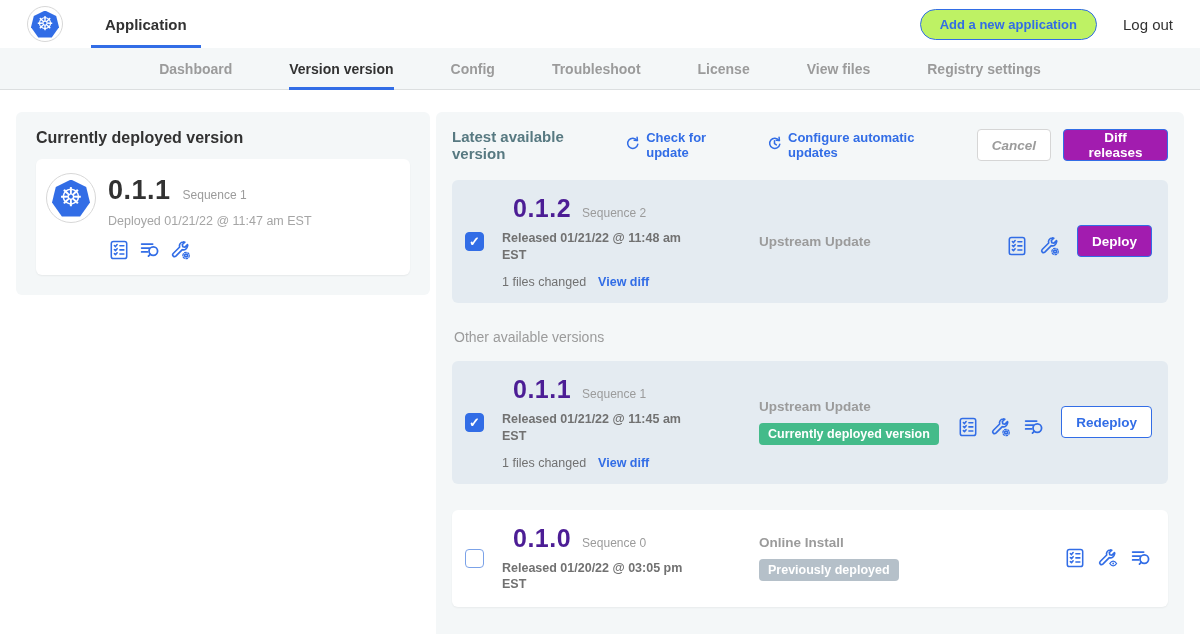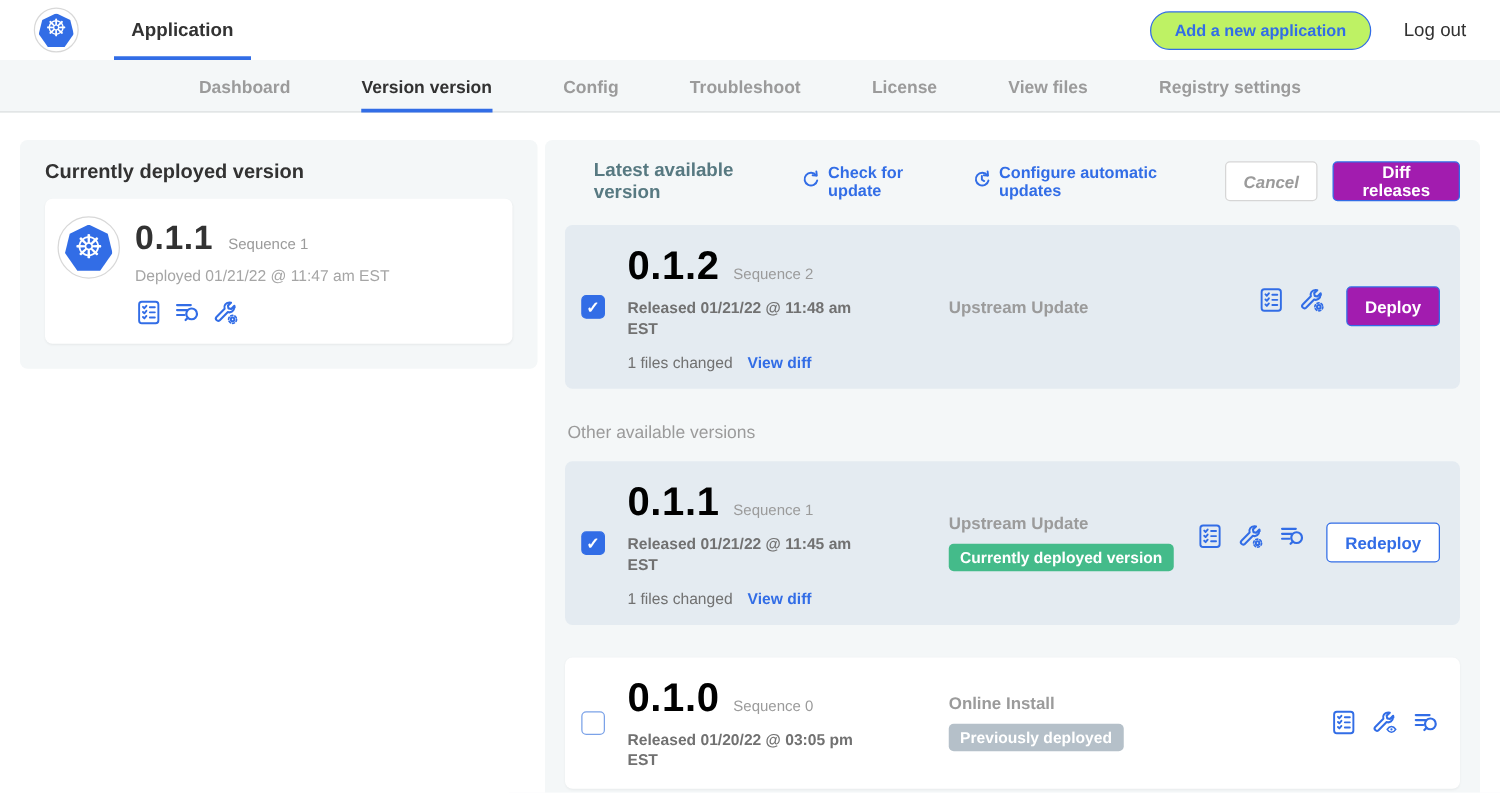--- a/index.html
+++ b/index.html
@@ -45,51 +45,51 @@
   .dv-seq { font-size: 12px; color: #9b9b9b; }
   .dv-date { font-size: 12.5px; color: #a5a5a5; margin-top: 8px; }
   .dv-icons { display: flex; gap: 9px; margin-top: 11px; align-items: center; }
 
   .icon-btn { width: 22px; height: 22px; display: inline-flex; cursor: pointer; }
   .icon-btn svg { width: 100%; height: 100%; }
 
   
   .right-panel { flex: 1; padding: 16px; min-height: 504px; }
   .avail-header { display: flex; align-items: center; margin-bottom: 18px; }
-  .avail-title { font-size: 15px; font-weight: 600; color: #577981; margin-right: 14px; margin-left: 23px; }
+  .avail-title { font-size: 15px; font-weight: 600; color: #577981; margin-right: 14px; }
   .link-action { display: flex; align-items: center; gap: 5px; color: #326de6; font-size: 13px;
     font-weight: 600; cursor: pointer; margin-right: 22px; }
   .link-action svg { width: 17px; height: 17px; }
   .btn { height: 32px; border-radius: 4px; font-size: 13.5px; font-weight: 700;
     font-family: inherit; cursor: pointer; padding: 0 14px; }
   .btn-cancel { background: #fff; border: 1px solid #d6d6d6; color: #9b9b9b; margin-left: auto; margin-right: 12px; font-style: italic; }
   .btn-primary { background: #a21caf; border: 1px solid #326de6; color: #fff; }
   .btn-secondary { background: #fff; border: 1px solid #326de6; color: #326de6; }
 
   
   .version-card { border-radius: 6px; padding: 14px 16px 14px 13px; display: flex; align-items: center;
     margin-bottom: 26px; }
   .version-card.tinted { background: #e4ebf1; }
   .version-card.plain { background: #ffffff; box-shadow: 0 1px 2px rgba(0,0,0,.05); }
   .checkbox { width: 19px; height: 19px; border-radius: 4px; flex: none; cursor: pointer;
     border: 1px solid #7ba2e8; background: #fff; display: inline-flex; align-items: center; justify-content: center; }
   .checkbox.checked { background: #326de6; border-color: #326de6; }
   .checkbox.checked::after { content: "✓"; color: #fff; font-size: 13px; font-weight: 700; }
   .v-info { margin-left: 18px; width: 205px; flex: none; }
   .v-line1 { display: flex; align-items: baseline; gap: 11px; }
-  .v-num { font-size: 32px; font-weight: 800; color: #000000; letter-spacing: .5px; }
+  .v-num { font-size: 25px; font-weight: 800; color: #4c1d95; letter-spacing: .5px; margin-left: 11px; }
   .v-seq { font-size: 12px; color: #9b9b9b; }
   .v-released { font-size: 12.5px; font-weight: 700; color: #717171; margin-top: 7px; max-width: 195px; line-height: 1.35; }
   .v-files { margin-top: 11px; font-size: 12.5px; color: #717171; display: flex; gap: 12px; }
   .v-diff { color: #326de6; font-weight: 700; cursor: pointer; text-decoration: none; }
   .v-mid { margin-left: 52px; flex: 1; }
   .v-source { font-size: 13.5px; font-weight: 700; color: #9b9b9b; }
   .v-badge { display: inline-block; margin-top: 9px; padding: 4px 9px; border-radius: 4px;
     color: #fff; font-size: 12.5px; font-weight: 700; }
-  .v-actions { display: flex; align-items: flex-start; gap: 11px; }
+  .v-actions { display: flex; align-items: flex-end; gap: 11px; }
   .v-action-btn { margin-left: 5px; }
 
   .other-label { font-size: 14px; color: #9b9b9b; margin: 4px 0 16px 2px; }
 </style>
 </head>
 <body>
 
 <header class="topnav">
   <div class="logo-wrap">
     <div class="k8s-hept">

